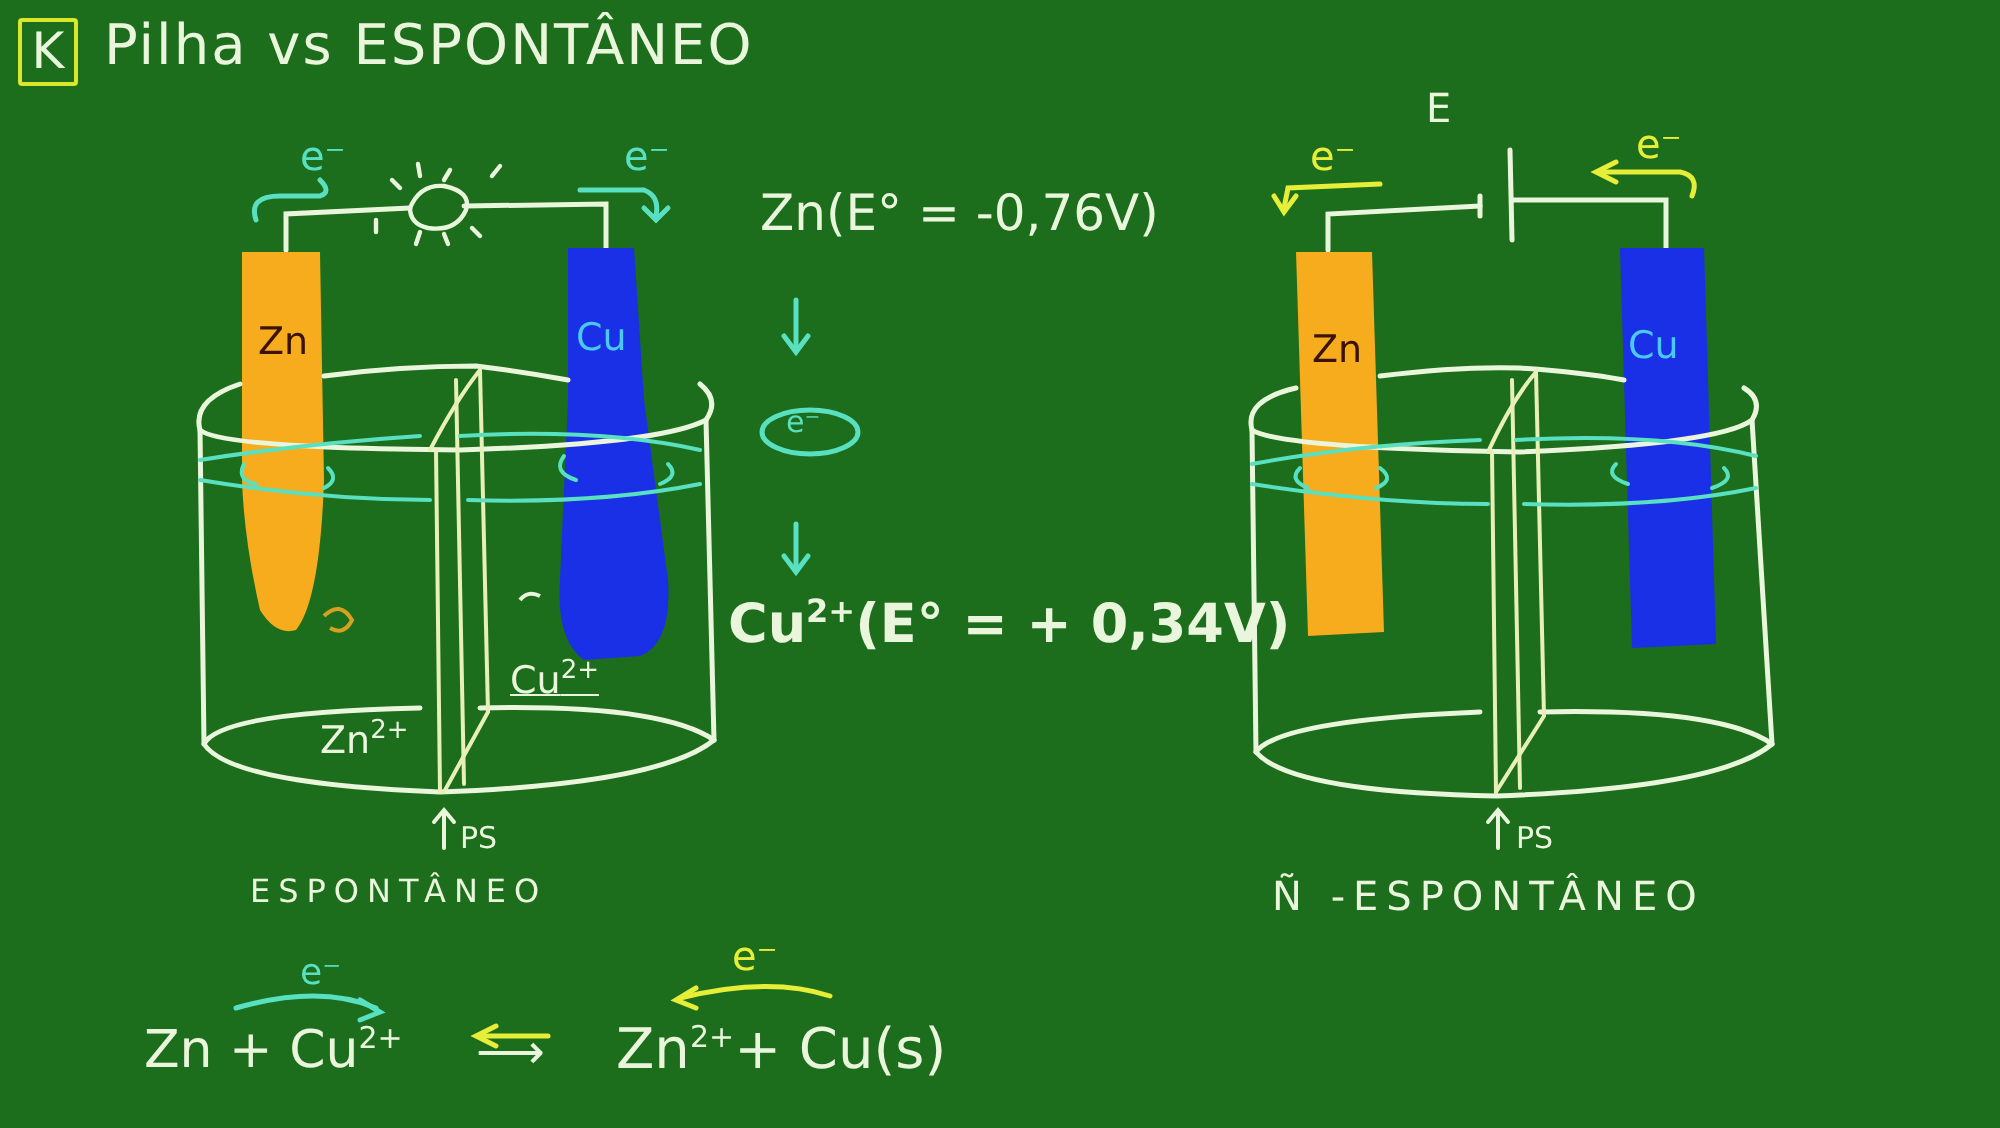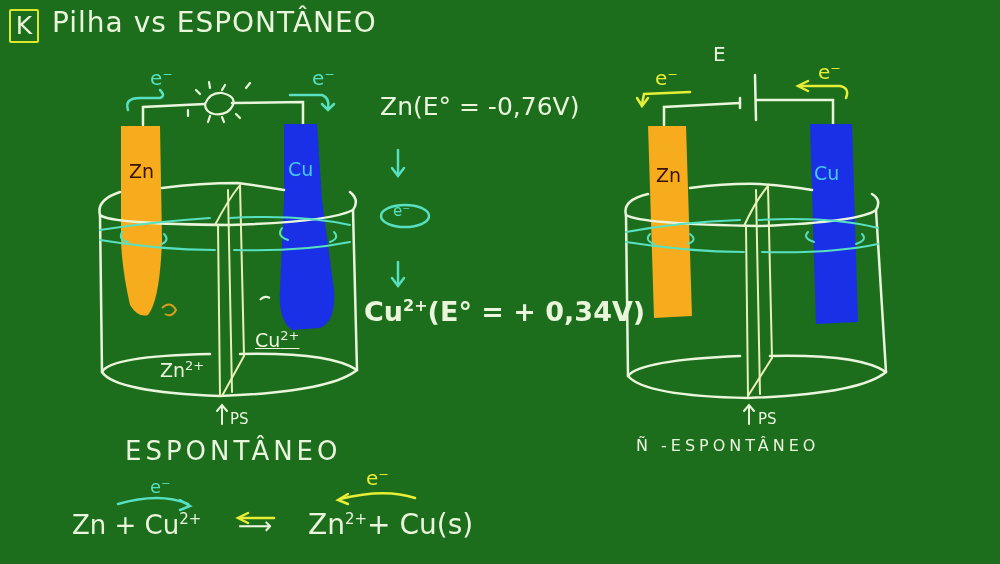--- a/index.html
+++ b/index.html
@@ -154,31 +154,31 @@
   </g>
 </svg>
 
 <div class="t cyan" style="left:150px;top:66px;font-size:20px;">e⁻</div>
 <div class="t cyan" style="left:312px;top:66px;font-size:20px;">e⁻</div>
 <div class="electrode-label" style="left:129px;top:160px;color:#3a1206;">Zn</div>
 <div class="electrode-label" style="left:288px;top:158px;color:#4ac8f0;">Cu</div>
 <div class="t chalk" style="left:160px;top:330px;font-size:19px;margin-top:28px;"><span>Zn</span><span class="sup">2+</span></div>
 <div class="t chalk" style="left:255px;top:328px;font-size:19px;text-decoration:underline;"><span>Cu</span><span class="sup">2+</span></div>
 <div class="t chalk" style="left:230px;top:410px;font-size:15px;">PS</div>
-<div class="t chalk" style="left:125px;top:436px;font-size:26px;letter-spacing:4px;">ESPONTÂNEO</div>
+<div class="t chalk" style="left:125px;top:436px;font-size:16px;letter-spacing:4px;">ESPONTÂNEO</div>
 
 <div class="t chalk" style="left:380px;top:92px;font-size:25px;">Zn(E° = -0,76V)</div>
 <div class="t cyan" style="left:393px;top:202px;font-size:15px;">e⁻</div>
 <div class="t chalk" style="left:364px;top:296px;font-size:27px;font-weight:bold;"><span>Cu</span><span class="sup" style="font-size:16px;">2+</span><span>(E° = + 0,34V)</span></div>
 
 <div class="t cyan" style="left:150px;top:476px;font-size:18px;">e⁻</div>
 <div class="t yellow" style="left:366px;top:466px;font-size:20px;">e⁻</div>
 <div class="t chalk" style="left:72px;top:510px;font-size:26px;text-align:right;"><span>Zn + Cu</span><span class="sup" style="font-size:15px;">2+</span></div>
 <div class="t chalk" style="left:238px;top:512px;font-size:24px;">⟶</div>
 <div class="t chalk" style="left:308px;top:508px;font-size:28px;"><span>Zn</span><span class="sup" style="font-size:15px;">2+</span><span>+ Cu(s)</span></div>
 
 <div class="t chalk" style="left:713px;top:42px;font-size:20px;">E</div>
 <div class="t yellow" style="left:655px;top:66px;font-size:20px;">e⁻</div>
 <div class="t yellow" style="left:818px;top:60px;font-size:20px;">e⁻</div>
 <div class="electrode-label" style="left:656px;top:164px;color:#3a1206;">Zn</div>
 <div class="electrode-label" style="left:814px;top:162px;color:#4ac8f0;">Cu</div>
 <div class="t chalk" style="left:758px;top:410px;font-size:15px;">PS</div>
-<div class="t chalk" style="left:636px;top:436px;font-size:16px;letter-spacing:4px;">Ñ -ESPONTÂNEO</div>
+<div class="t chalk" style="left:636px;top:436px;font-size:20px;letter-spacing:4px;">Ñ -ESPONTÂNEO</div>
 
 </body></html>

